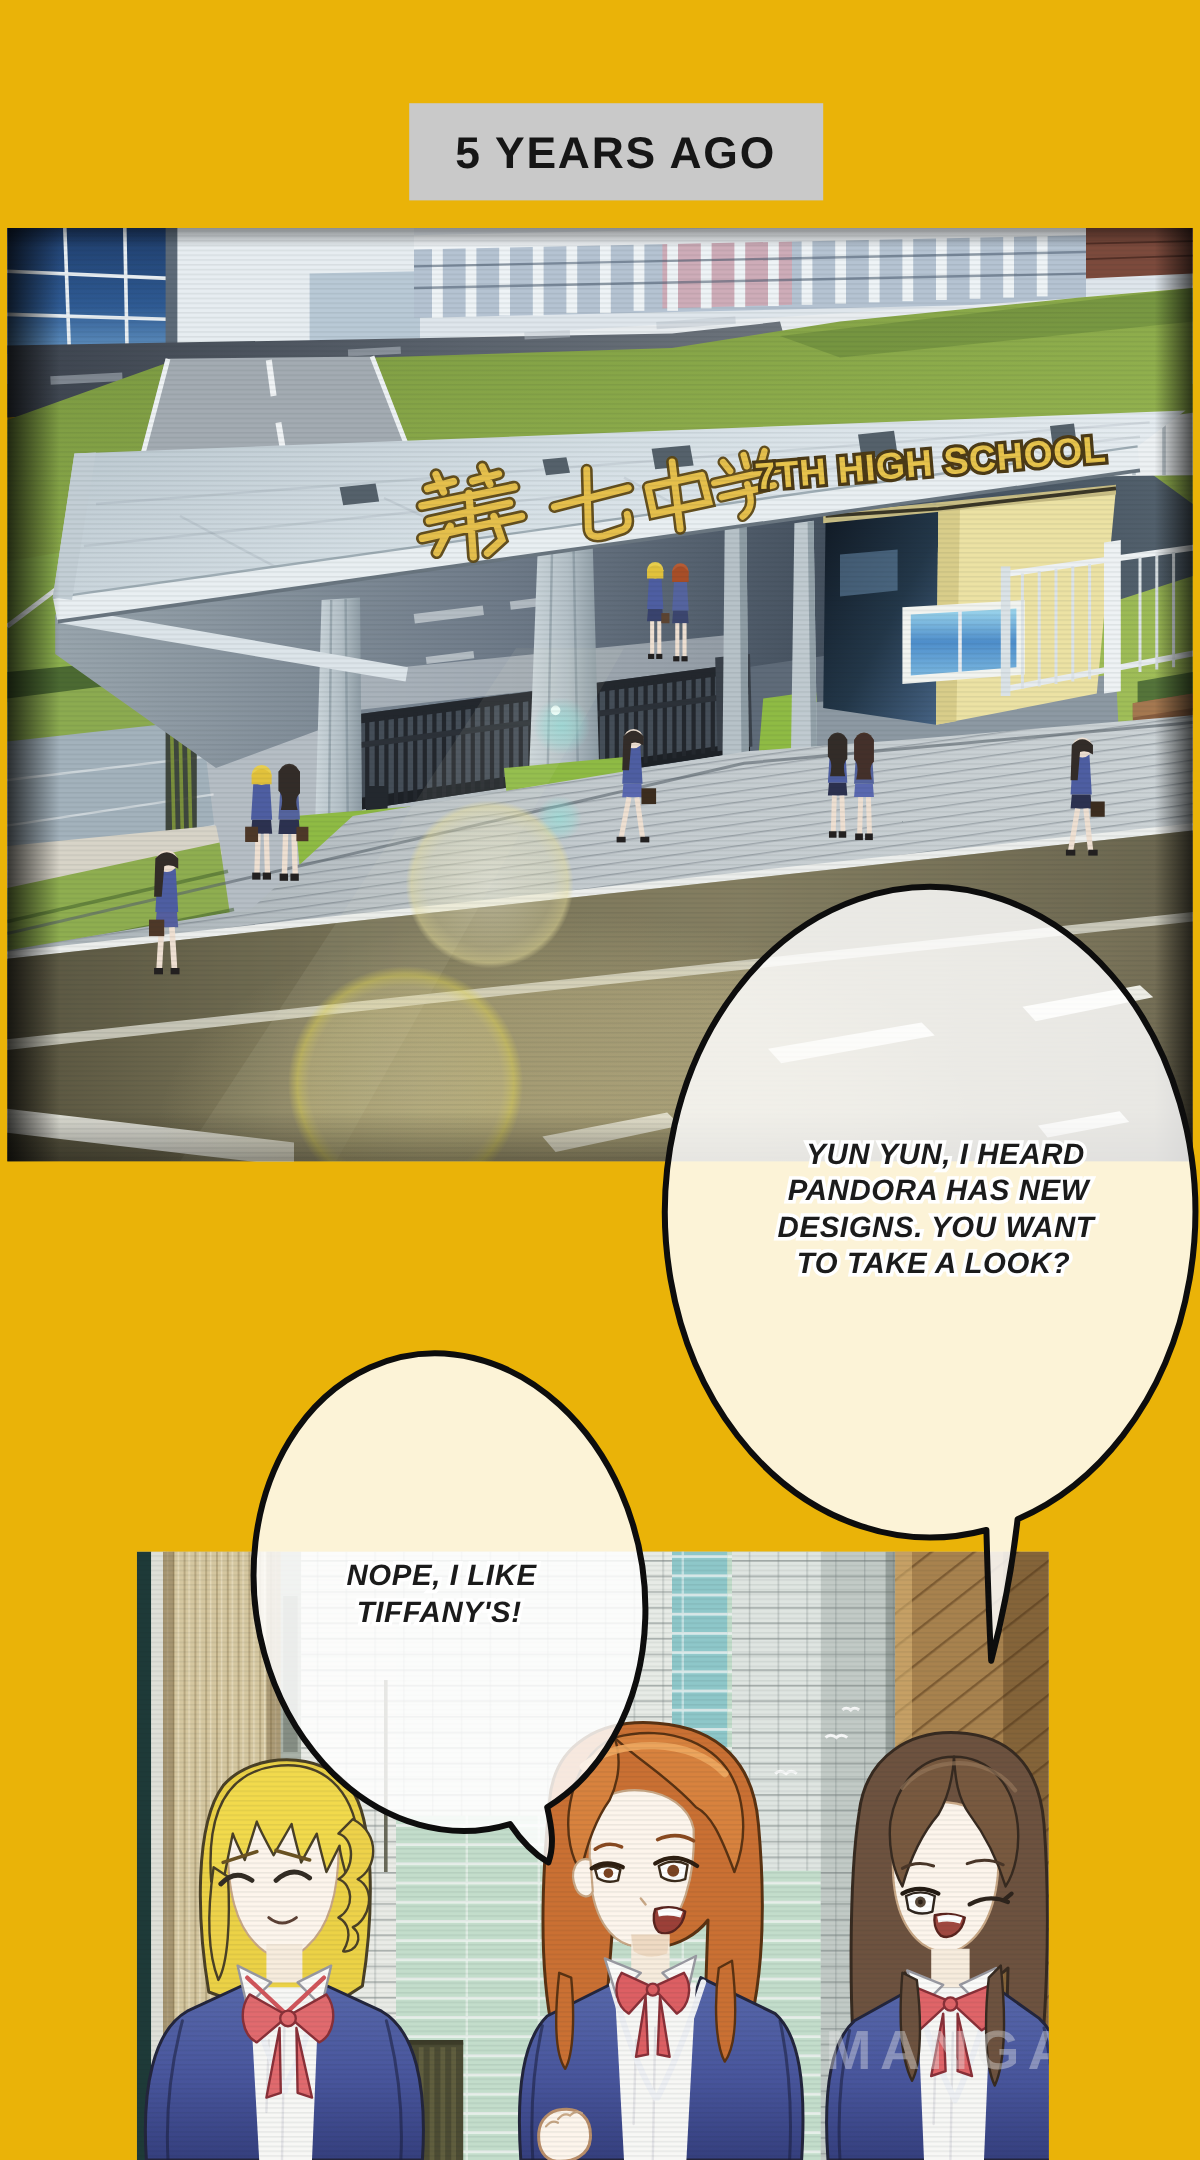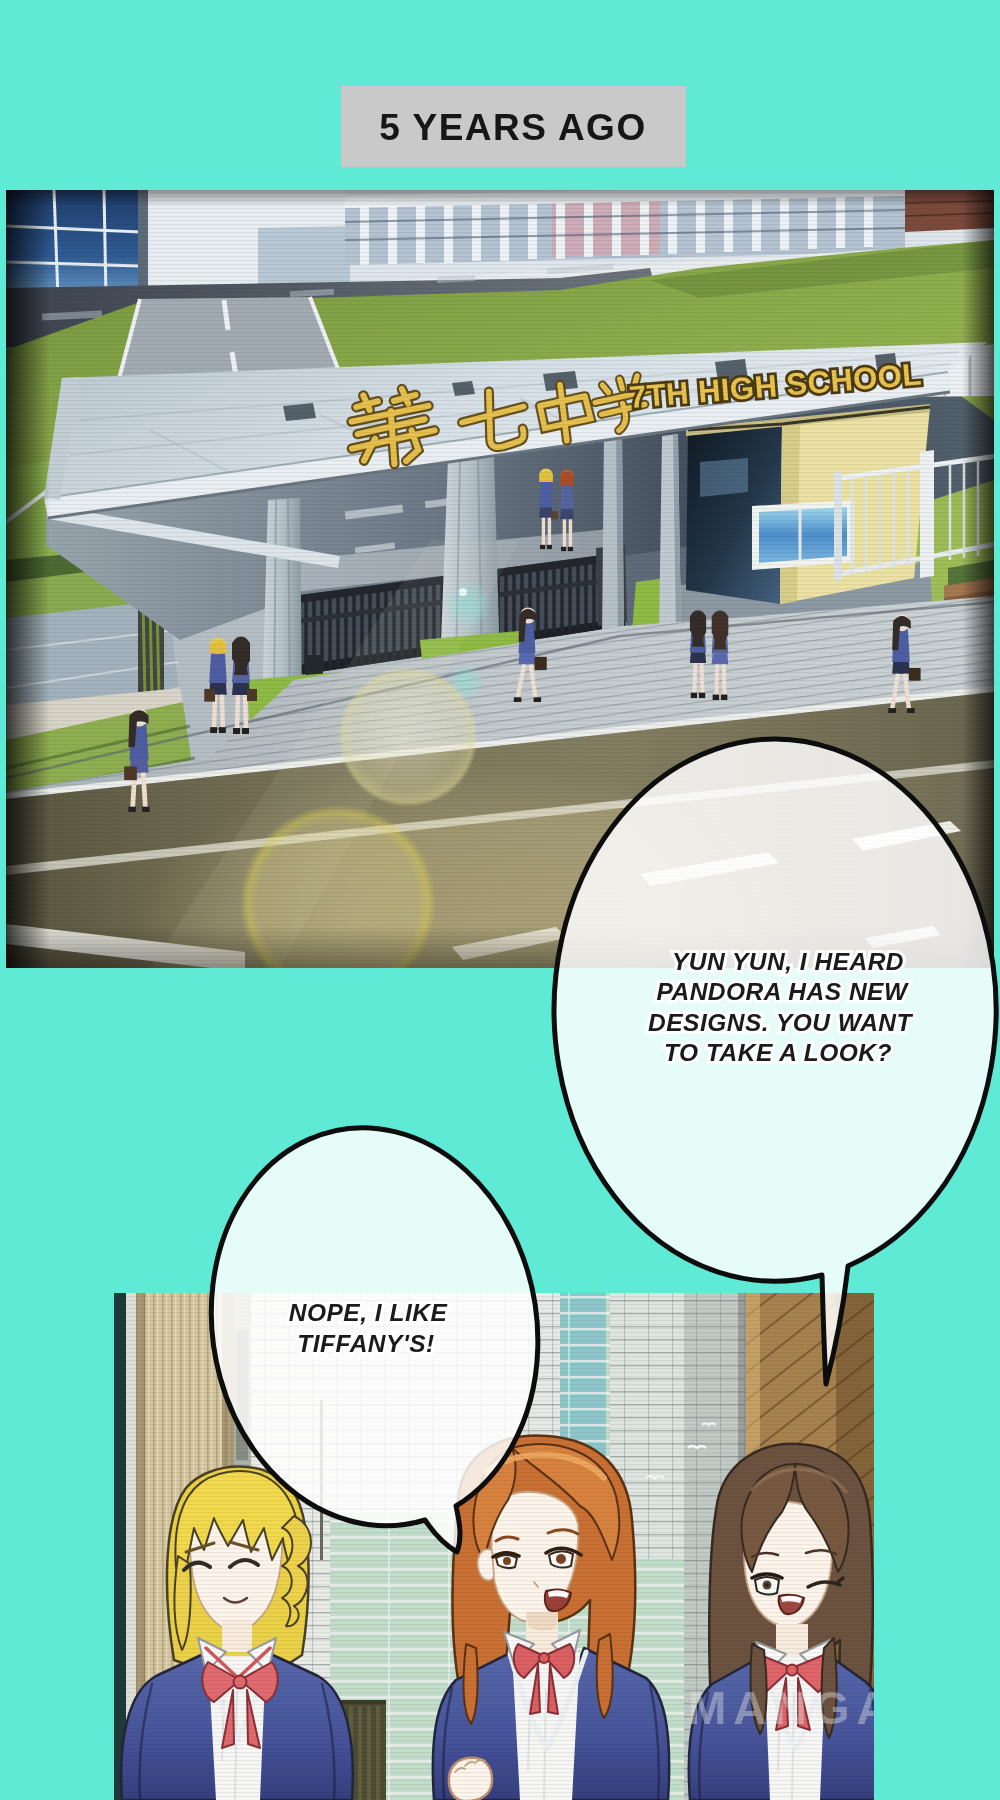--- a/index.html
+++ b/index.html
@@ -1,16 +1,16 @@
 <!DOCTYPE html>
 <html><head>
 <meta charset="utf-8">
 <style>
   html,body{margin:0;padding:0;background:#000;}
-  .page{position:relative;width:1000px;height:1800px;background:#5eead4;overflow:hidden;
+  .page{position:relative;width:1000px;height:1800px;background:#eab308;overflow:hidden;
         font-family:"Liberation Sans", sans-serif;}
   svg{display:block;}
 </style>
 </head>
 <body>
 <div class="page">
 <svg width="1000" height="1800" viewBox="0 0 1000 1800" xmlns="http://www.w3.org/2000/svg">
 <defs>
   <linearGradient id="gRoof" x1="0" y1="0" x2="1" y2="0.35">
     <stop offset="0" stop-color="#b9c6ce"></stop>

